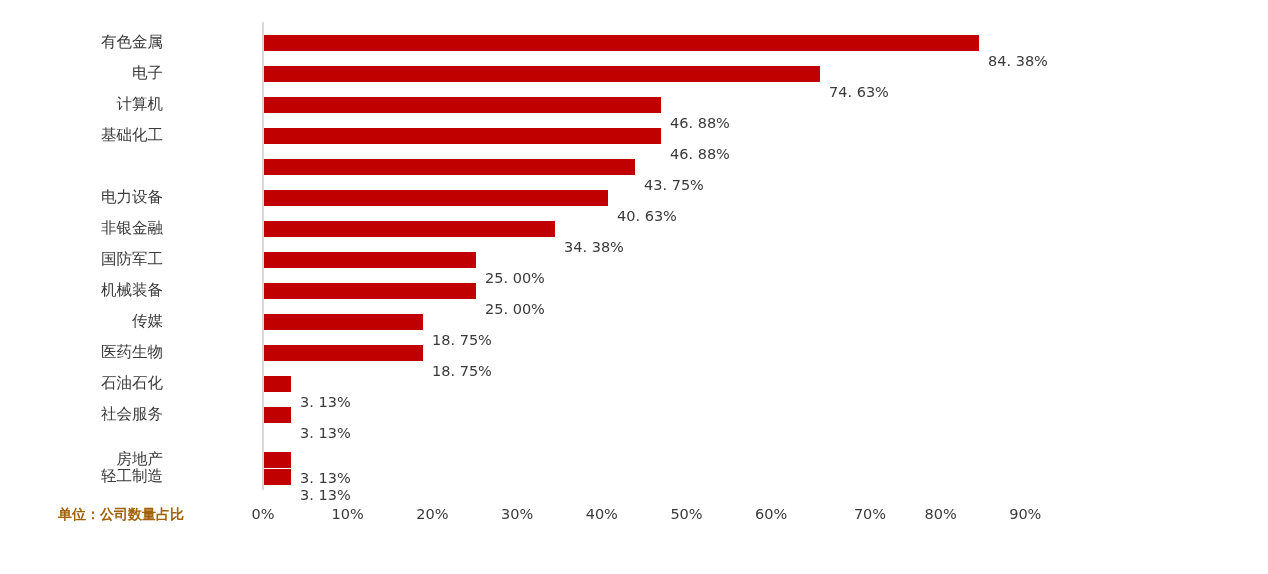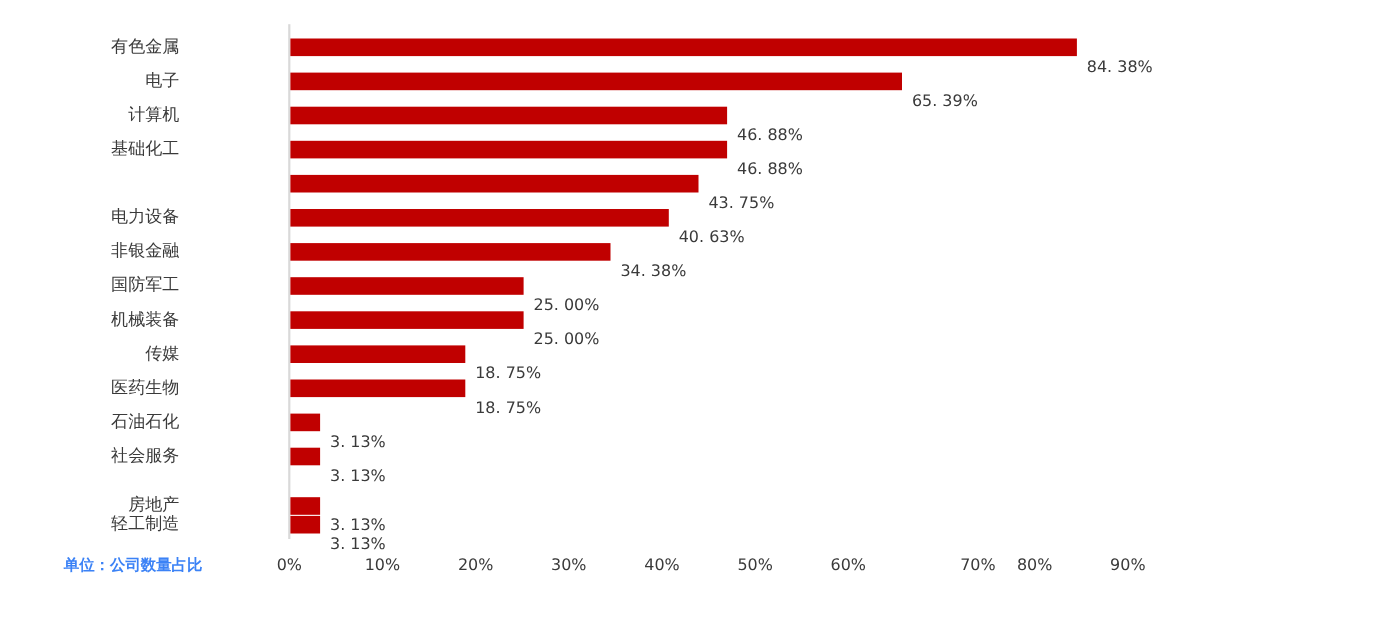--- a/index.html
+++ b/index.html
@@ -104,21 +104,21 @@
     line-height: 24px;
     font-family: "DejaVu Sans", "Liberation Sans", sans-serif;
   }
 
   .unit-label {
     position: absolute;
     left: 58px;
     top: 502px;
     font-size: 14px;
     font-weight: bold;
-    color: #3b82f6;
+    color: #a16207;
     line-height: 24px;
     white-space: nowrap;
     font-family: "DejaVu Sans", "Liberation Sans", sans-serif;
   }
 </style>
 </head>
 <body>
 
 <div id="chart-root">
   <div class="plot-area">
@@ -128,21 +128,21 @@
           <div class="cat-label">有色金属</div>
           <div class="bar-wrap">
             <div class="bar" style="width: 715px; background: rgb(192, 0, 0);"></div>
             <span class="bar-value">84. 38%</span>
           </div>
         </div>
         <div class="row" style="top: 58px; padding-left: 48px;">
           <div class="cat-label">电子</div>
           <div class="bar-wrap">
             <div class="bar" style="width: 556px; background: rgb(192, 0, 0);"></div>
-            <span class="bar-value">65. 39%</span>
+            <span class="bar-value">74. 63%</span>
           </div>
         </div>
         <div class="row" style="top: 89px;">
           <div class="cat-label">计算机</div>
           <div class="bar-wrap">
             <div class="bar" style="width: 397px; background: rgb(192, 0, 0);"></div>
             <span class="bar-value">46. 88%</span>
           </div>
         </div>
         <div class="row" style="top: 120px;">
@@ -234,17 +234,17 @@
   <div class="unit-label">单位：公司数量占比</div>
 
   <div class="xaxis" id="xaxis">
       <div class="tick" style="left: 263px;">0%</div>
       <div class="tick" style="left: 347.7px;">10%</div>
       <div class="tick" style="left: 432.4px;">20%</div>
       <div class="tick" style="left: 517.1px;">30%</div>
       <div class="tick" style="left: 601.8px;">40%</div>
       <div class="tick" style="left: 686.5px;">50%</div>
       <div class="tick" style="left: 771.2px;">60%</div>
-      <div class="tick" style="left: 889px;">70%</div>
+      <div class="tick" style="left: 870px;">70%</div>
       <div class="tick" style="left: 940.6px;">80%</div>
       <div class="tick" style="left: 1025.3px;">90%</div>
     </div>
 </div>
 
 </body></html>

